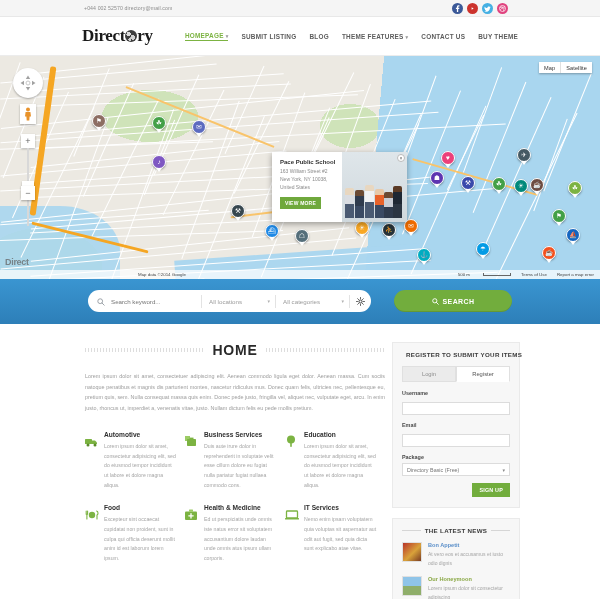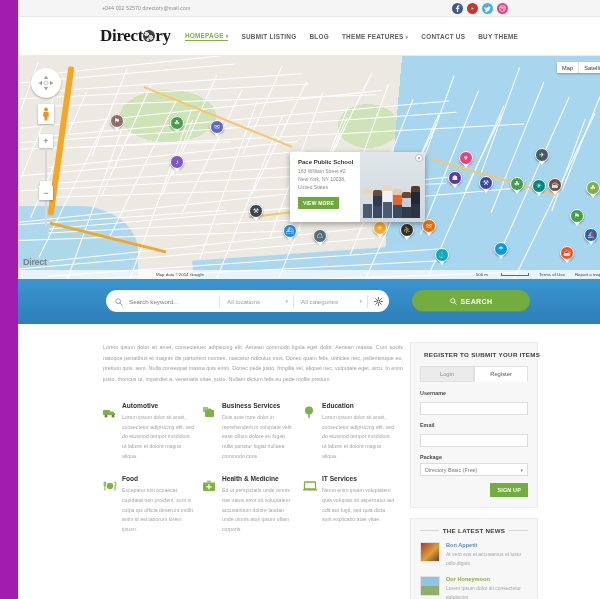--- a/index.html
+++ b/index.html
@@ -1,21 +1,21 @@
 <!DOCTYPE html>
 <html><head>
 <meta charset="utf-8">
 <style>
   * { box-sizing: border-box; margin: 0; padding: 0; }
   html, body {
     width: 600px; height: 599px;
     font-family: "Liberation Sans", sans-serif;
     background: #ffffff; overflow: hidden;
   }
-  .page { width: 600px; height: 599px; position: relative; background:#a21caf;padding-left:18px; }
+  .page { width: 600px; height: 599px; position: relative; background:#4d7c0f; }
 
   
   .topbar {
     height: 17px; background: #f5f5f5; border-bottom: 1px solid #e8e8e8;
     display: flex; align-items: center; position: relative;
   }
   .topbar-contact {
     font-size: 5.2px; color: #8d8d8d; letter-spacing: .1px;
     position: absolute; left: 84px; top: 5px;
   }
@@ -526,20 +526,25 @@
           <circle cx="4" cy="4" r="3" fill="none" stroke="#fff" stroke-width="1.3"></circle>
           <path d="M6.3 6.3 9 9" stroke="#fff" stroke-width="1.3" stroke-linecap="round"></path>
         </svg>
       <span>SEARCH</span>
     </div>
   </div>
 
   <div class="content">
 
     <div class="main">
+      <div class="page-title-row">
+        <div class="ptline"></div>
+        <div class="page-title">HOME</div>
+        <div class="ptline"></div>
+      </div>
       <div class="intro">Lorem ipsum dolor sit amet, consectetuer adipiscing elit. Aenean commodo ligula eget dolor. Aenean massa. Cum sociis natoque penatibus et magnis dis parturient montes, nascetur ridiculus mus. Donec quam felis, ultricies nec, pellentesque eu, pretium quis, sem. Nulla consequat massa quis enim. Donec pede justo, fringilla vel, aliquet nec, vulputate eget, arcu. In enim justo, rhoncus ut, imperdiet a, venenatis vitae, justo. Nullam dictum felis eu pede mollis pretium.</div>
 
       <div class="cat-grid">
 
         <div class="cat-item">
           <div class="cat-ico">
             <svg width="14" height="10" viewBox="0 0 14 10">
                 <rect x="0" y="2" width="7" height="5" rx=".6" fill="#7cb342"></rect>
                 <path d="M7 3.4h3l2 2v1.6H7z" fill="#7cb342"></path>
                 <circle cx="3" cy="8" r="1.5" fill="#5b8c2a"></circle>

